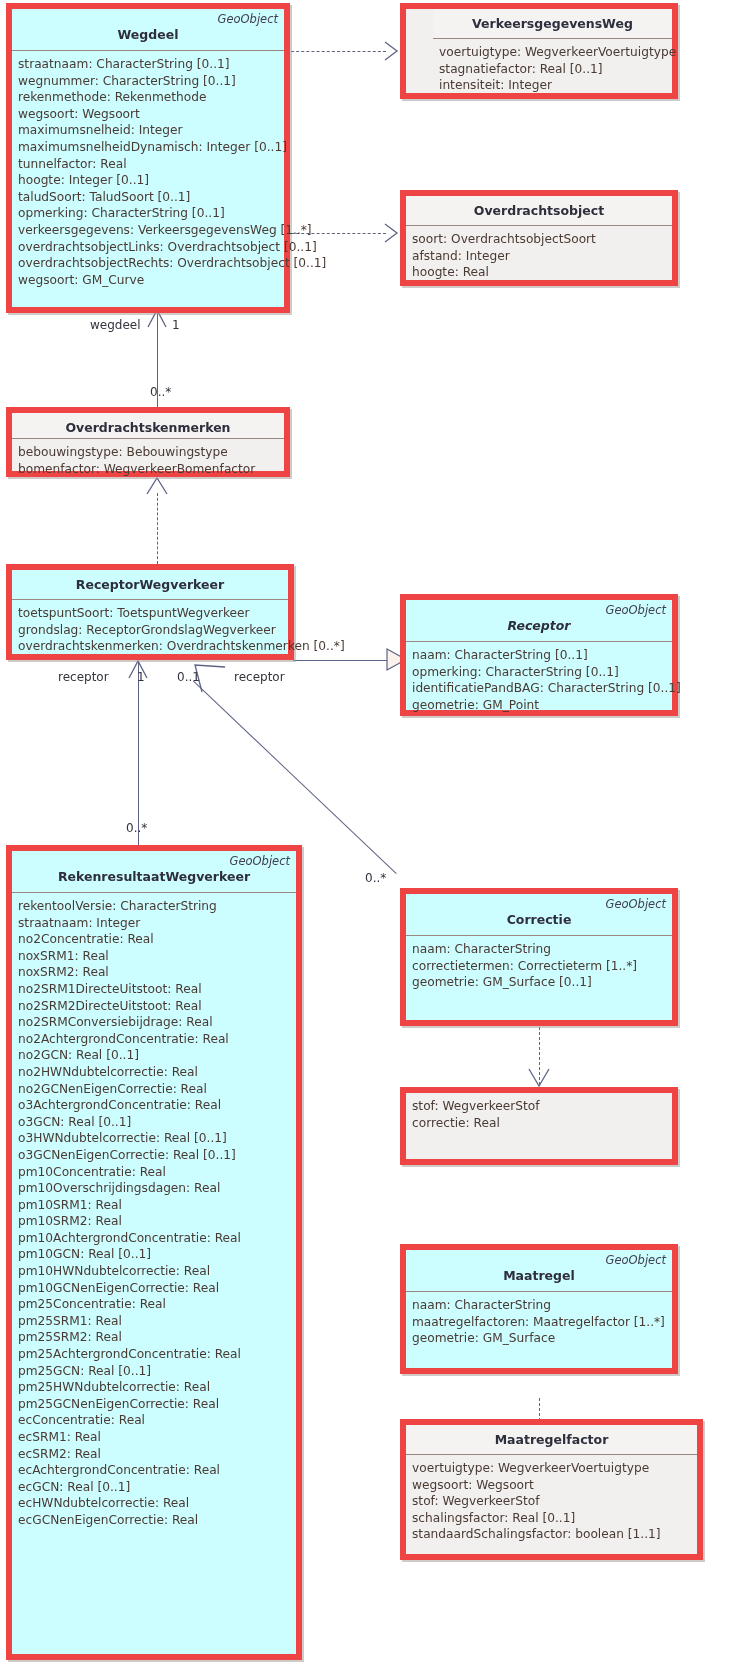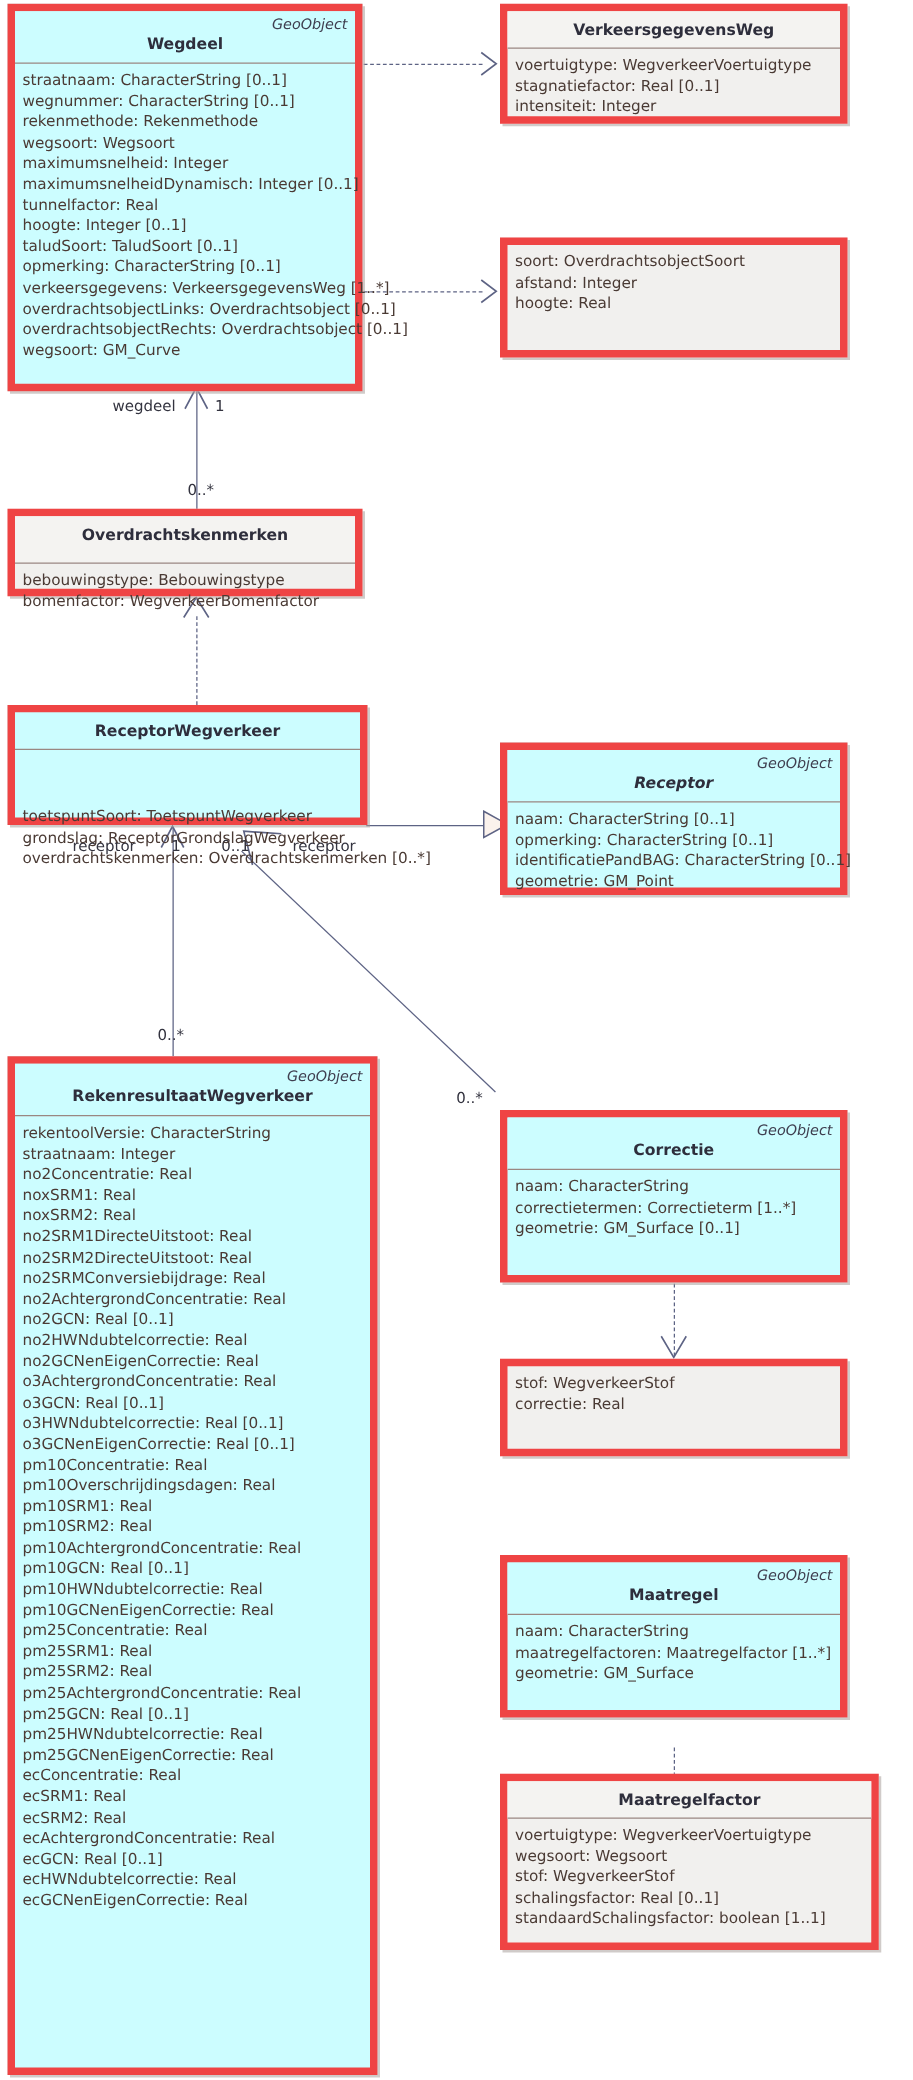--- a/index.html
+++ b/index.html
@@ -192,54 +192,57 @@
       <span class="attr">hoogte: Integer [0..1]</span>
       <span class="attr">taludSoort: TaludSoort [0..1]</span>
       <span class="attr">opmerking: CharacterString [0..1]</span>
       <span class="attr">verkeersgegevens: VerkeersgegevensWeg [1..*]</span>
       <span class="attr">overdrachtsobjectLinks: Overdrachtsobject [0..1]</span>
       <span class="attr">overdrachtsobjectRechts: Overdrachtsobject [0..1]</span>
       <span class="attr">wegsoort: GM_Curve</span>
     </div>
   </div>
 
-  <div class="uml-class plain" style="left:400px; top:3px; width:278px; height:96px;">
+  <div class="uml-class plain" style="left:400px; top:3px; width:278px; height:96px;padding-left:27px;">
     <div class="uml-head" style="height:30px;">
       <span class="cls-name" style="line-height:21px;">VerkeersgegevensWeg</span>
     </div>
     <div class="uml-body">
       <span class="attr">voertuigtype: WegverkeerVoertuigtype</span>
       <span class="attr">stagnatiefactor: Real [0..1]</span>
       <span class="attr">intensiteit: Integer</span>
     </div>
   </div>
 
   <div class="uml-class plain" style="left:400px; top:190px; width:278px; height:96px;">
+    <div class="uml-head" style="height:30px;">
+      <span class="cls-name" style="line-height:21px;">Overdrachtsobject</span>
+    </div>
     <div class="uml-body">
       <span class="attr">soort: OverdrachtsobjectSoort</span>
       <span class="attr">afstand: Integer</span>
       <span class="attr">hoogte: Real</span>
     </div>
   </div>
 
   <div class="uml-class plain" style="left:6px; top:407px; width:284px; height:70px;">
-    <div class="uml-head" style="height:38px;">
+    <div class="uml-head" style="height:26px;">
       <span class="cls-name" style="line-height:21px;">Overdrachtskenmerken</span>
     </div>
     <div class="uml-body">
       <span class="attr">bebouwingstype: Bebouwingstype</span>
       <span class="attr">bomenfactor: WegverkeerBomenfactor</span>
     </div>
   </div>
 
   <div class="uml-class geo" style="left:6px; top:564px; width:288px; height:96px;">
     <div class="uml-head" style="height:30px;">
       <span class="cls-name" style="line-height:21px;">ReceptorWegverkeer</span>
     </div>
-    <div class="uml-body" style="overflow:visible;margin-top:40px;">
+    <div class="uml-body" style="overflow:visible;">
       <span class="attr">toetspuntSoort: ToetspuntWegverkeer</span>
       <span class="attr">grondslag: ReceptorGrondslagWegverkeer</span>
       <span class="attr">overdrachtskenmerken: Overdrachtskenmerken [0..*]</span>
     </div>
   </div>
 
   <div class="uml-class geo" style="left:400px; top:594px; width:278px; height:122px;">
     <div class="uml-head" style="height:42px;">
       <span class="stereotype">GeoObject</span>
       <span class="cls-name abstract">Receptor</span>

